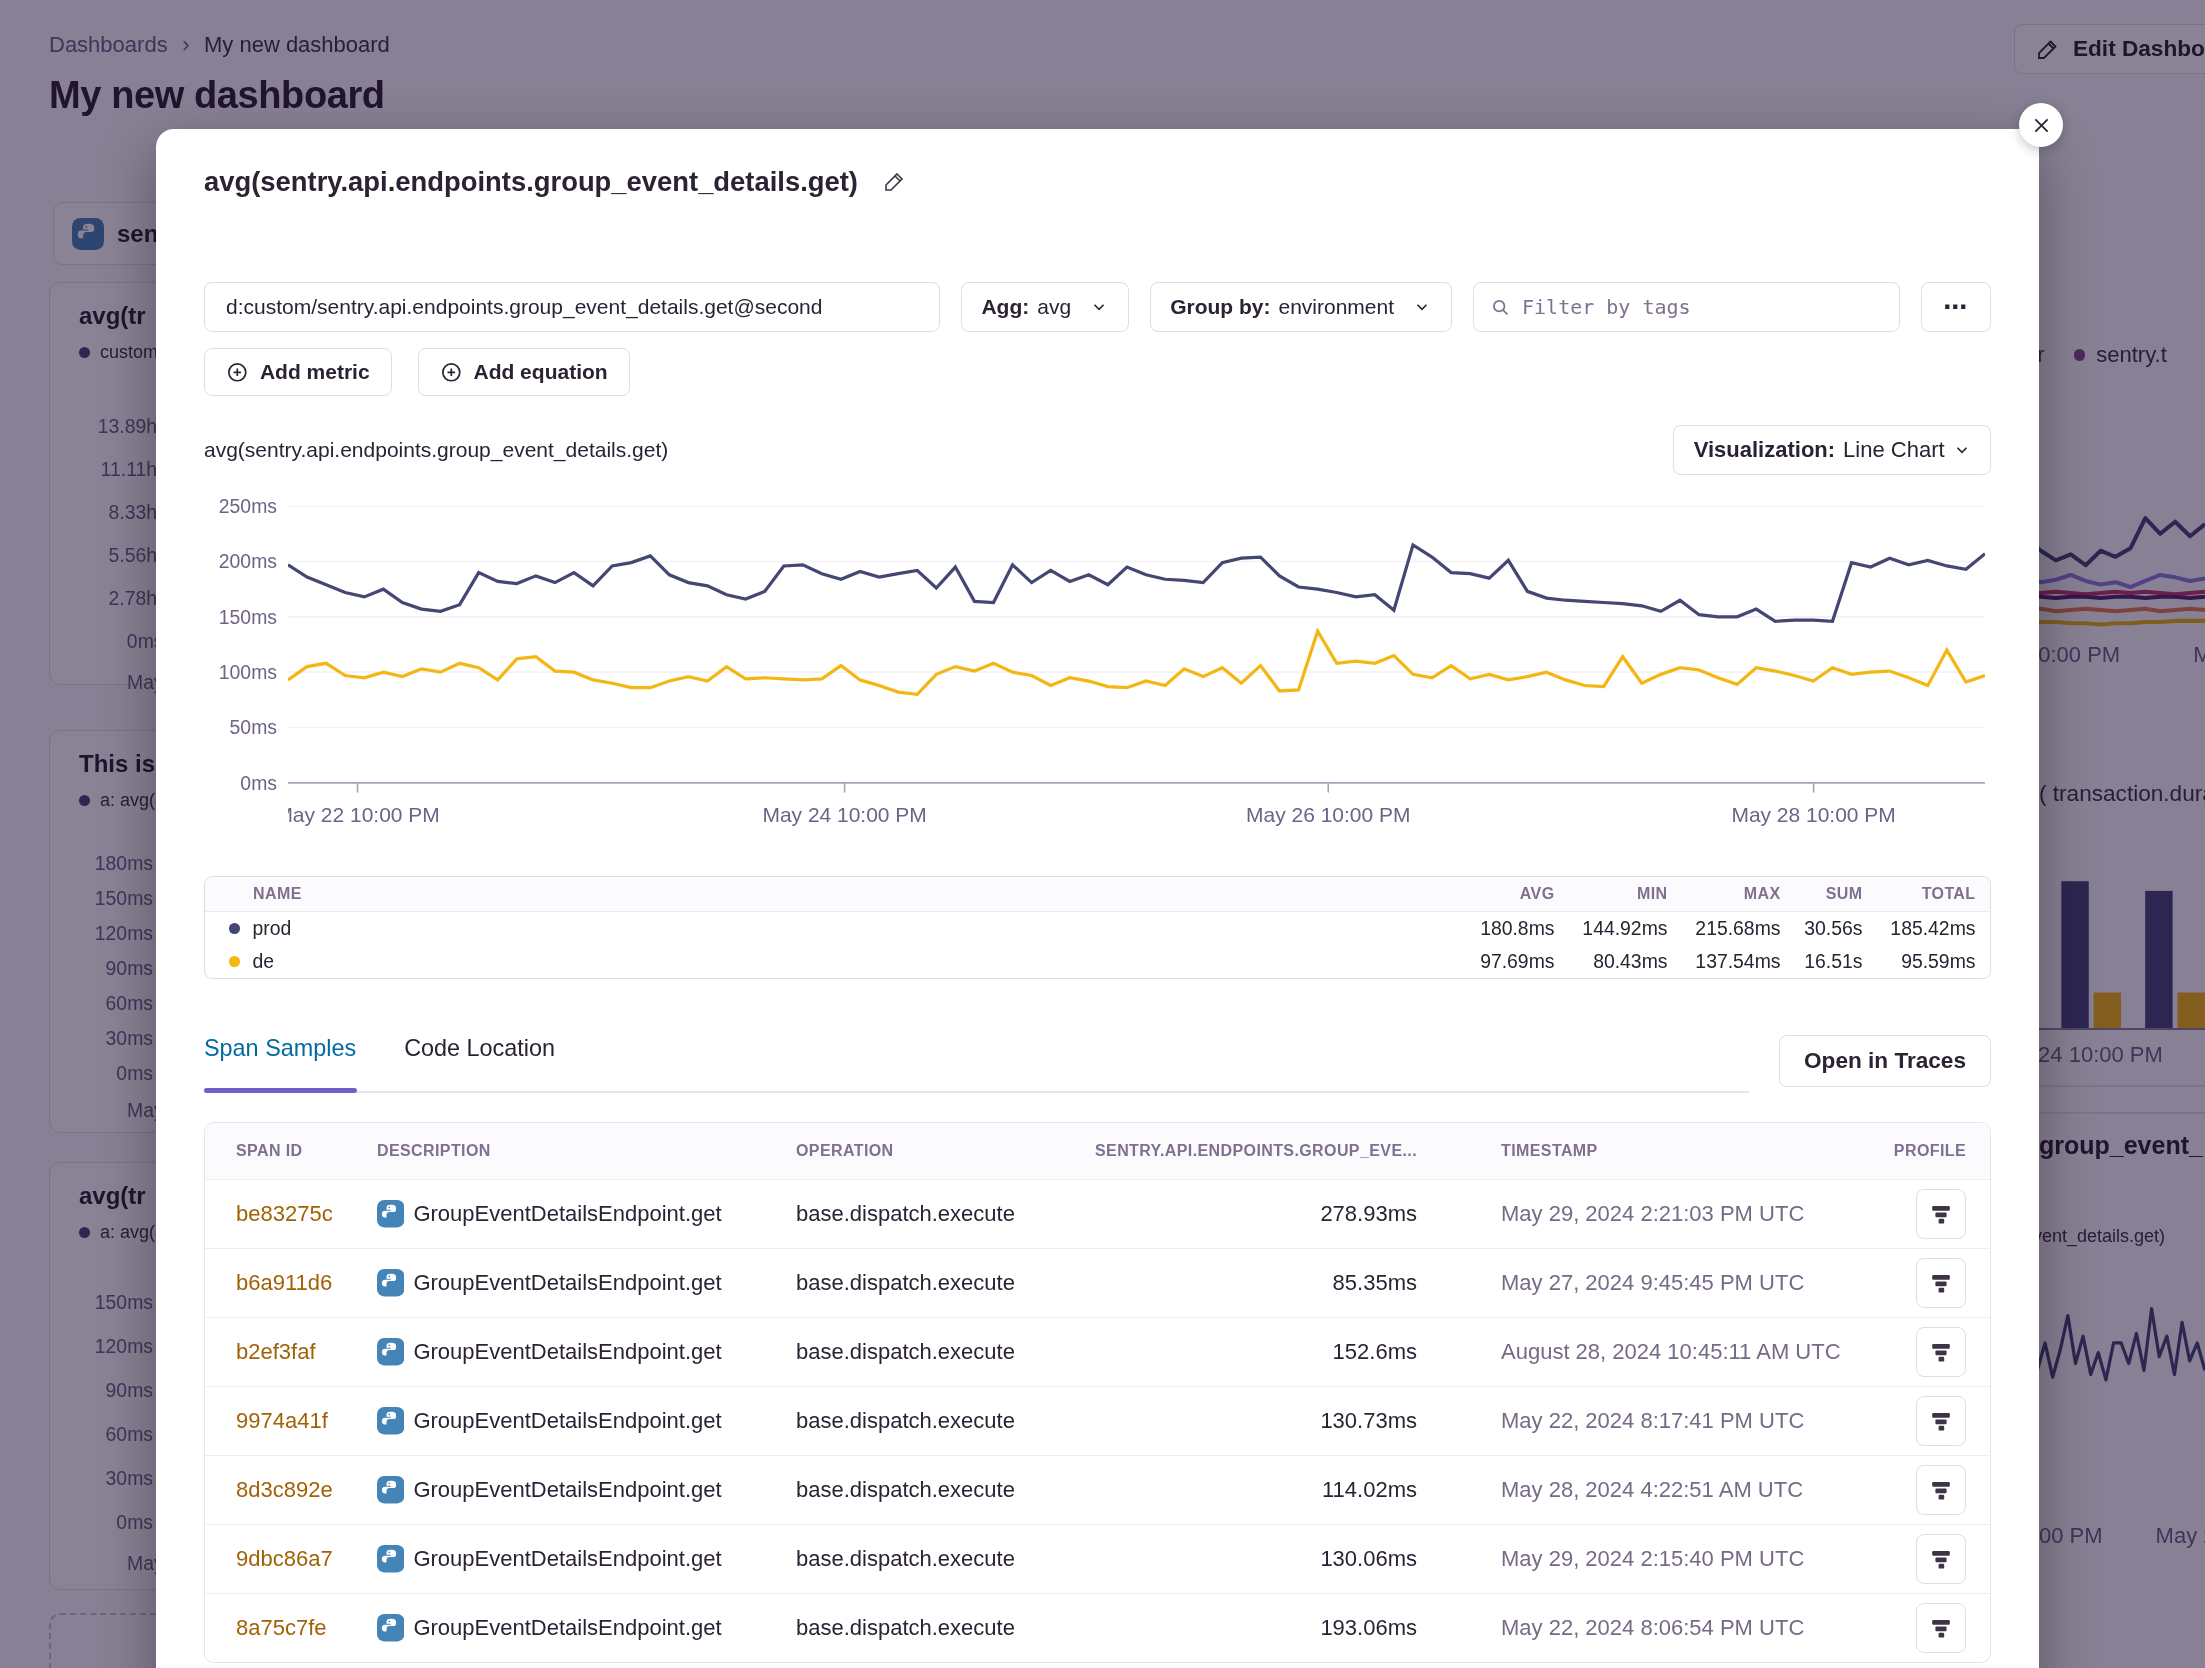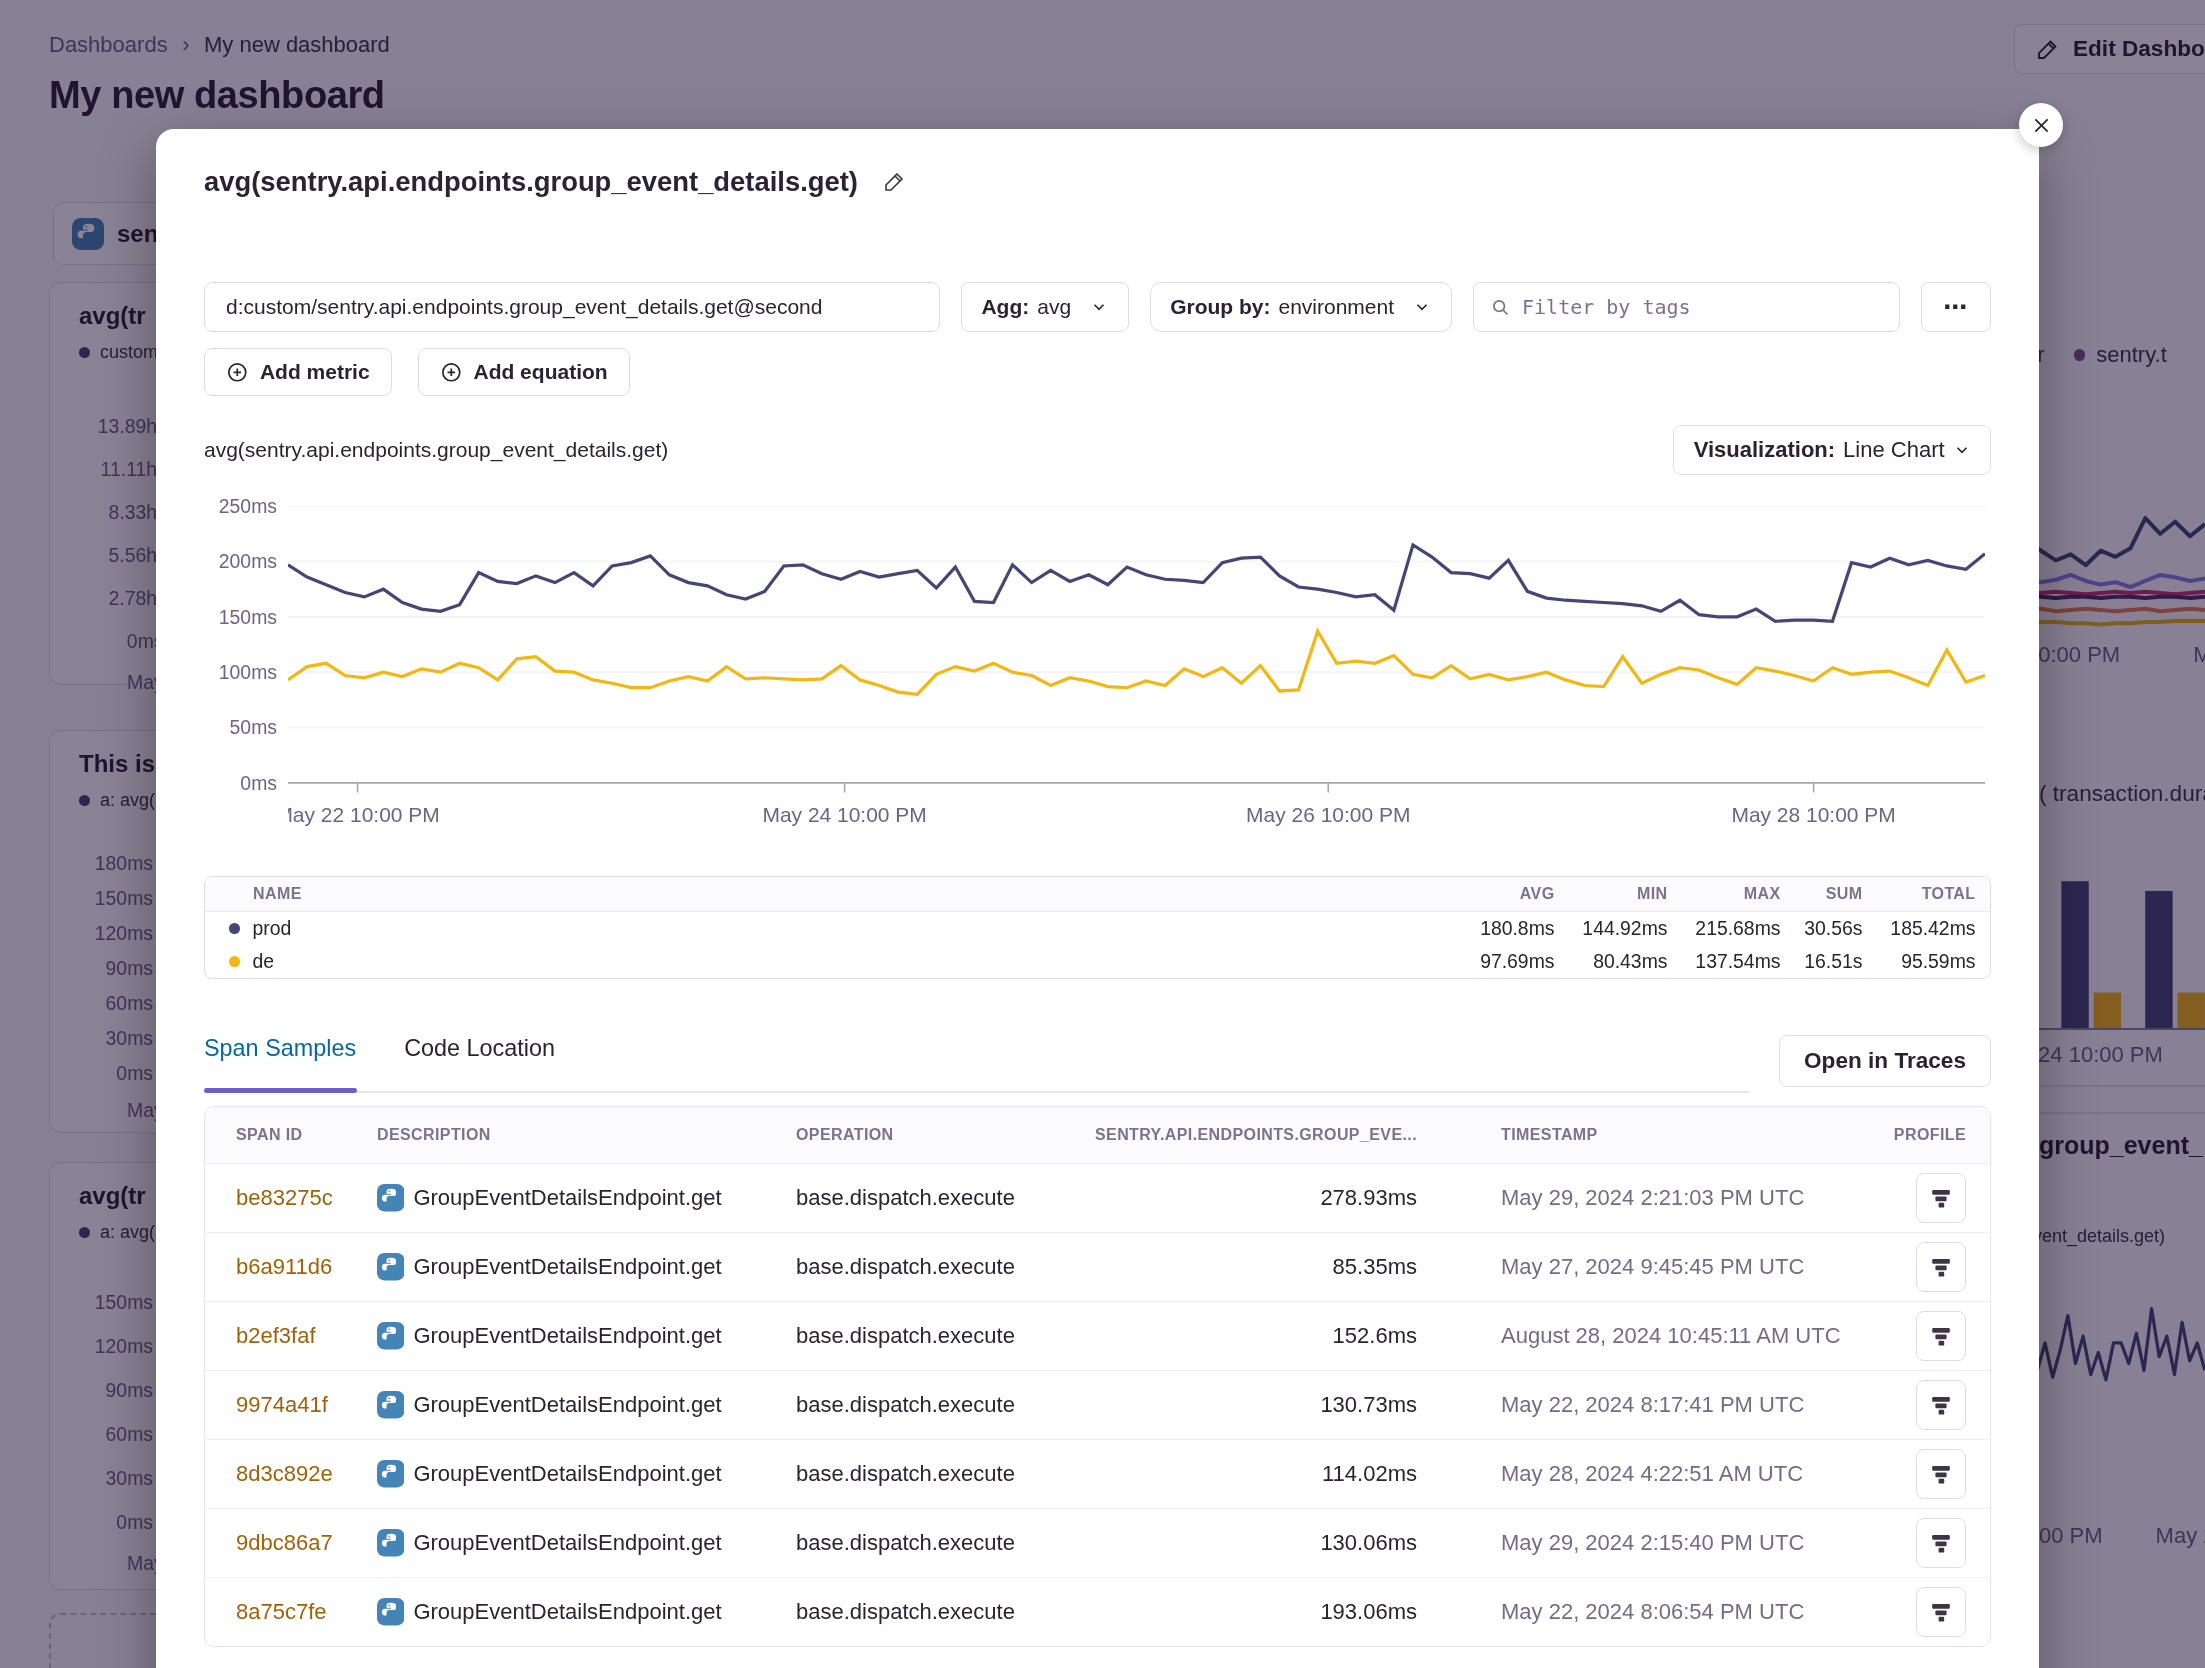--- a/index.html
+++ b/index.html
@@ -46,21 +46,21 @@
   .overlay { position:absolute; inset:0; background:rgba(21,5,43,0.5); }
   .modal-close { position:absolute; left:2019px; top:103px; width:44px; height:44px; border-radius:50%; background:#fff; border:none; box-shadow:0 3.2px 11.3px rgba(0,0,0,0.22); display:flex; align-items:center; justify-content:center; cursor:pointer; z-index:5; }
   .modal { position:absolute; left:156px; top:129px; width:1883px; height:1605px; background:#fff; border-radius:18px; box-shadow:0 19.4px 56px rgba(0,0,0,0.35); padding:37px 48px 0 48px; z-index:4; }
 
   .m-title-row { display:flex; align-items:center; gap:24px; }
   .m-title { font-size:27.4px; font-weight:700; color:#2b2233; }
 
   .controls { display:flex; gap:21px; margin-top:84px; }
   .ctl { height:50px; border:1.6px solid #e0dce5; border-radius:8px; background:#fff; display:flex; align-items:center; font-size:21px; color:#2b2233; }
   .query-input { width:736px; padding:0 21px; white-space:nowrap; overflow:hidden; }
-  .agg { padding:0 19.4px; gap:8px; } .gby { padding:0 19.4px; gap:8px;border-radius:11px; }
+  .agg { padding:0 19.4px; gap:8px; } .gby { padding:0 19.4px; gap:8px; }
   .ctl b { font-weight:700; }
   .ctl .chev { margin-left:11.3px; }
   .filter { flex:1; padding:0 16px; gap:11.3px; color:#80708f; font-family:"DejaVu Sans Mono","Liberation Mono",monospace; font-size:20px; }
   .dots-btn { width:70px; justify-content:center; font-weight:700; letter-spacing:1.6px; font-size:24px; }
 
   .add-row { display:flex; gap:26px; margin-top:16px; }
   .add-btn { height:48px; border:1.6px solid #e0dce5; border-radius:8px; background:#fff; display:flex; align-items:center; gap:11.3px; padding:0 21px; font-size:21px; font-weight:700; color:#2b2233; }
 
   .chart-head { display:flex; align-items:center; justify-content:space-between; margin-top:29px; }
   .chart-sub { font-size:21px; color:#2b2233; }
@@ -81,21 +81,21 @@
   .sc-avg{width:121px;} .sc-min{width:113px;} .sc-max{width:113px;} .sc-sum{width:82px;} .sc-total{width:113px;}
 
   .tabs-row { position:relative; margin-top:56px; height:63px; }
   .tabs { display:flex; gap:48px; font-size:23.4px; }
   .tab { padding-bottom:26px; color:#2b2233; cursor:pointer; }
   .tab.active { color:#0369a1; }
   .tab-underline { position:absolute; left:0; top:53px; width:153px; height:4.8px; border-radius:2.4px; background:#6c5fc7; }
   .tab-divider { position:absolute; left:0; top:56px; width:1545px; height:1.6px; background:#e7e4ec; z-index:-1; }
   .open-traces { position:absolute; right:0; top:0; height:52px; border:1.6px solid #e0dce5; border-radius:8px; background:#fff; font-size:22.6px; font-weight:700; color:#2b2233; padding:0 24px; display:flex; align-items:center; }
 
-  .span-table { margin-top:8px; border:1.6px solid #e6e3ec; border-radius:9.7px; overflow:hidden; }
+  .span-table { margin-top:24px; border:1.6px solid #e6e3ec; border-radius:9.7px; overflow:hidden; }
   .sp-row { display:grid; grid-template-columns:141px 419px 290px 355px 419px 1fr; align-items:center; height:69px; padding:0 24px 0 31px; border-top:1.6px solid #efedf3; font-size:22px; }
   .sp-head { height:56px; border-top:none; background:#fbfafc; color:#80708f; font-size:16px; font-weight:700; letter-spacing:0.4px; }
   .sp-id { color:#a16207; }
   .sp-desc { display:flex; align-items:center; gap:9px; }
   .sp-dur { text-align:right; padding-right:24px; }
   .sp-head .h-dur { text-align:right; padding-right:24px; }
   .sp-ts { color:#776a87; padding-left:60px; }
   .sp-head .h-ts { padding-left:60px; }
   .sp-prof { justify-self:end; }
   .prof-btn { width:50px; height:50px; border:1.6px solid #e0dce5; border-radius:8px; background:#fff; display:flex; align-items:center; justify-content:center; }

